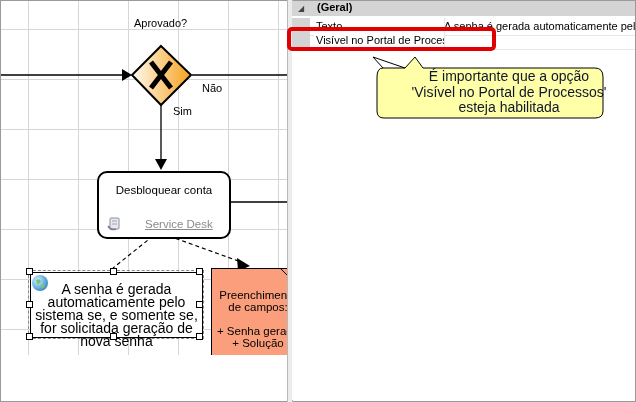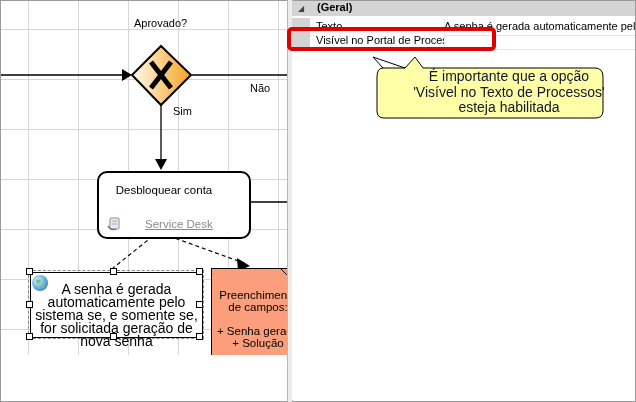--- a/index.html
+++ b/index.html
@@ -56,21 +56,21 @@
   }
   .callout-svg { position: absolute; left: 365px; top: 55px; }
   .callout-text {
     position: absolute; left: 398px; top: 69px; width: 222px; text-align: center;
     font-size: 14px; line-height: 15.5px; color: #0f172a;
   }
   
   .label { position: absolute; white-space: nowrap; font-size: 11px; }
   .task {
     position: absolute; left: 96px; top: 170px; width: 130px; height: 64px;
-    border: 2px solid #000; border-radius: 10px; background: #fff; padding-left: 20px;
+    border: 2px solid #000; border-radius: 10px; background: #fff;
   }
   .task-title { position: absolute; left: 0; top: 11px; width: 130px; text-align: center; font-size: 11.5px; }
   .task-lane { position: absolute; left: 46px; top: 45px; font-size: 11.5px; color: #8a8a8a; text-decoration: underline; }
   .task-icon { position: absolute; left: 7px; top: 43px; }
   .annot-sel {
     position: absolute; left: 27px; top: 269px; width: 174px; height: 67px;
     border: 1px dashed #888;
   }
   .annot {
     position: absolute; left: 29px; top: 271px; width: 171px; height: 64px;
@@ -123,21 +123,21 @@
         <stop offset="1" stop-color="#f6a21e"></stop>
       </linearGradient>
     </defs>
     <g>
       <polygon points="160,45 190,74 160,104 131,74" fill="url(#gw)" stroke="#000" stroke-width="2"></polygon>
       <path d="M150,61 L170,87 M170,61 L150,87" stroke="#000" stroke-width="5" stroke-linecap="butt"></path>
     </g>
   </svg>
 
   <span class="label" style="left:133px;top:16px;">Aprovado?</span>
-  <span class="label" style="left:201px;top:81px;margin-left:48px;">Não</span>
+  <span class="label" style="left:201px;top:81px;">Não</span>
   <span class="label" style="left:172px;top:104px;">Sim</span>
 
   <div class="task">
     <div class="task-title">Desbloquear conta</div>
     <svg class="task-icon" width="16" height="16">
       <rect x="4" y="2" width="9" height="11" rx="1" fill="#e8e8ee" stroke="#8a8fa0" stroke-width="1"></rect>
       <path d="M2,10 Q5,15 10,13" stroke="#7a7f90" stroke-width="1.5" fill="none"></path>
       <line x1="6" y1="5" x2="11" y2="5" stroke="#9aa" stroke-width="1"></line>
       <line x1="6" y1="8" x2="11" y2="8" stroke="#9aa" stroke-width="1"></line>
     </svg>
@@ -201,15 +201,15 @@
 
 <div class="highlight-box"></div>
 
 <svg class="callout-svg" width="250" height="72">
   <path d="M18,13 Q12,13 12,22 L12,56 Q12,63 19,63 L230,63 Q238,63 238,56 L238,22 Q238,13 230,13 L58,13 L50,2 L40,13 Z" fill="#ffffa8" stroke="#000" stroke-width="1"></path>
   <path d="M8,2 L40,13" stroke="#000" stroke-width="1" fill="none"></path>
   <path d="M8,2 L18,13" stroke="#000" stroke-width="1" fill="none"></path>
 </svg>
 <div class="callout-text">
   <div>É importante que a opção</div>
-  <div>'Visível no Texto de Processos'</div>
+  <div>'Visível no Portal de Processos'</div>
   <div>esteja habilitada</div>
 </div>
 
 </body></html>

